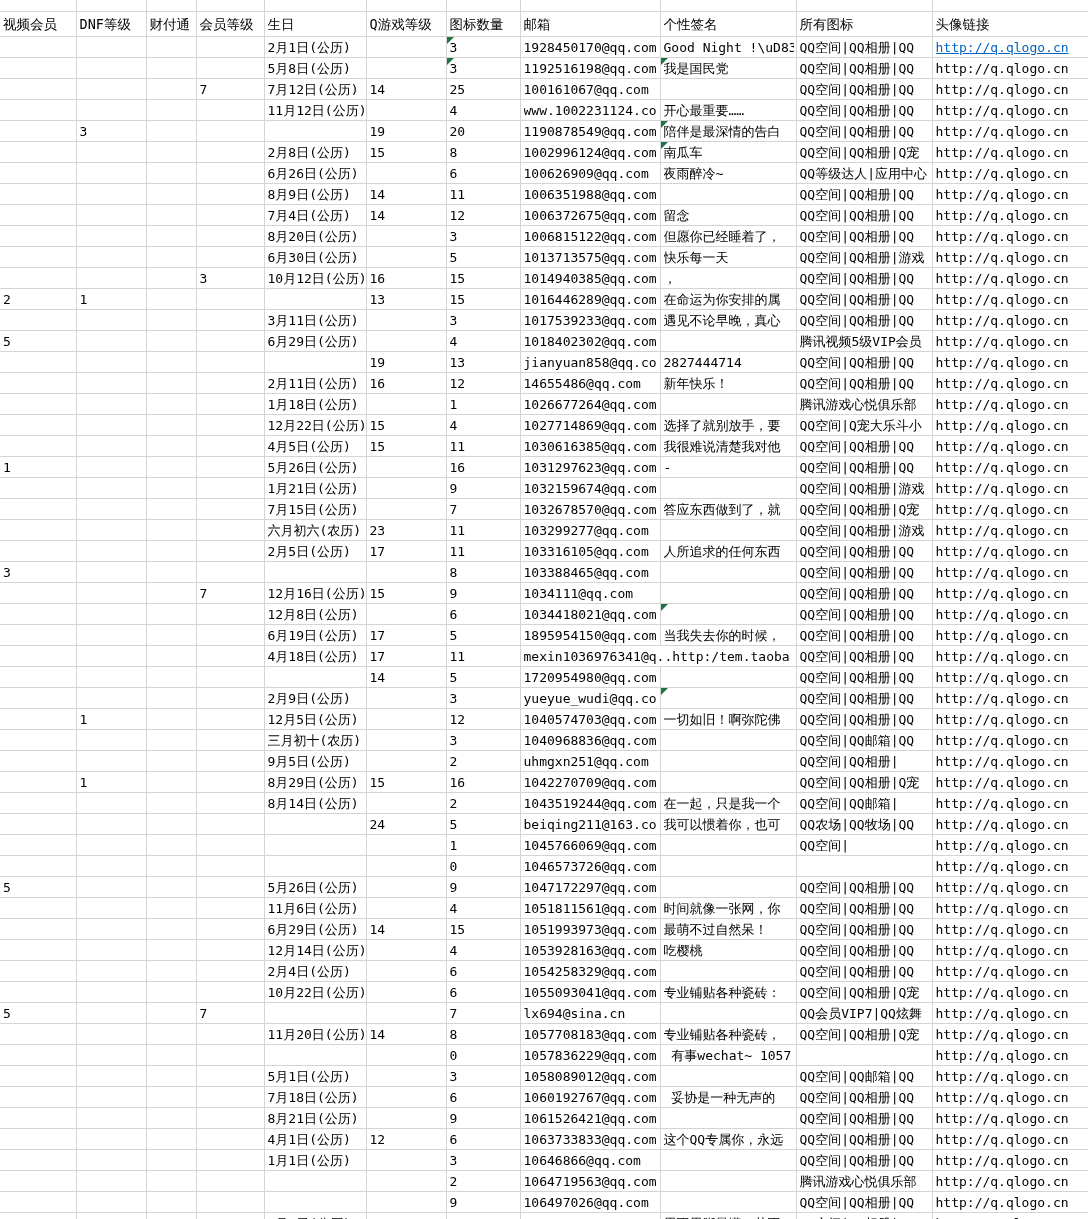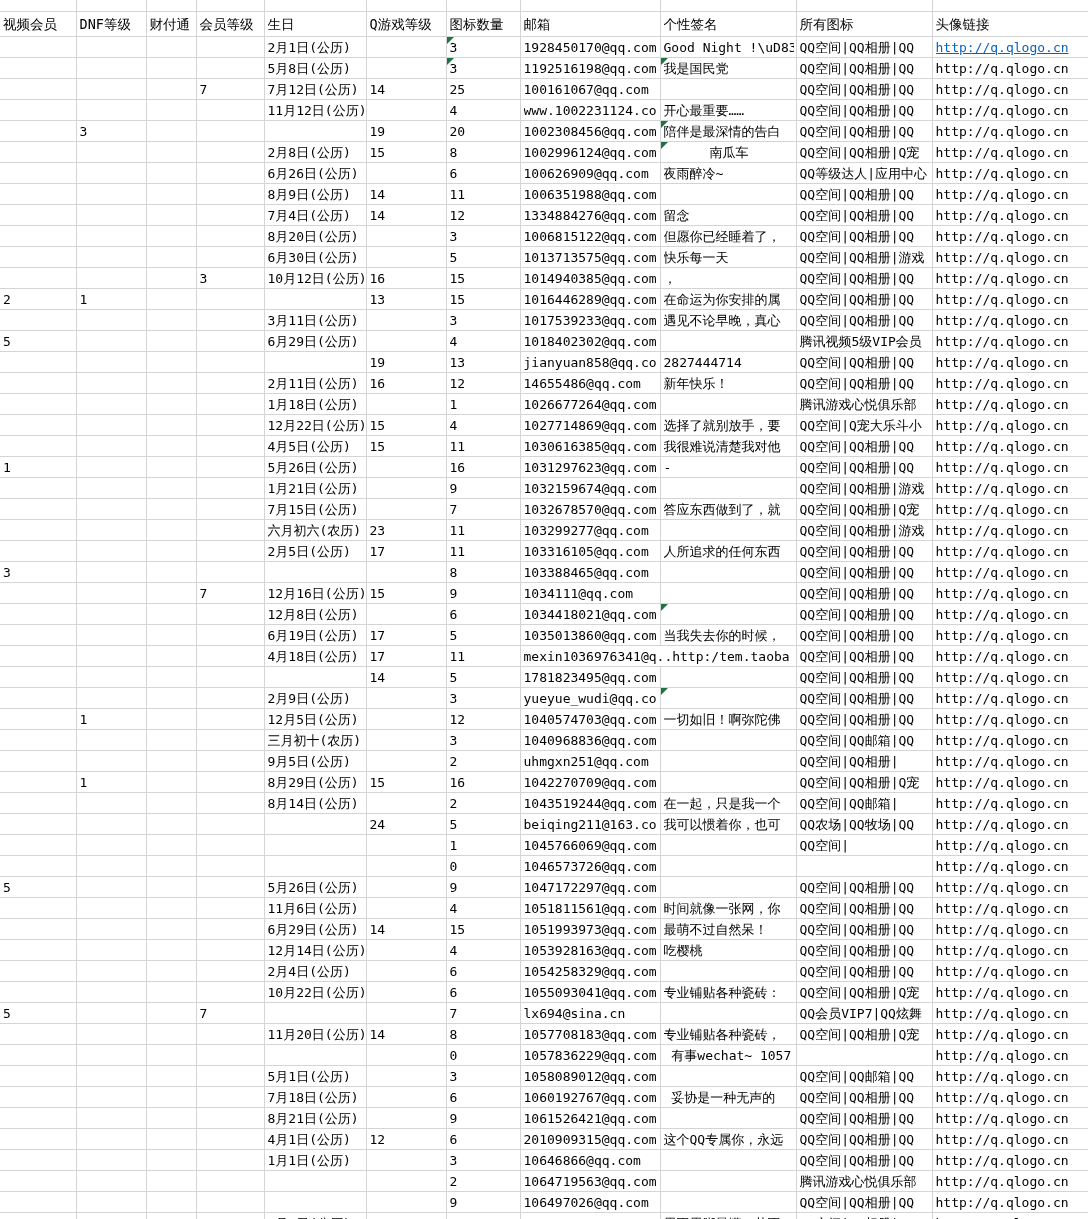--- a/index.html
+++ b/index.html
@@ -8,21 +8,21 @@
   table{border-collapse:collapse;table-layout:fixed;width:1088px;}
   td,th{border-right:1px solid #d4d4d4;border-bottom:1px solid #d4d4d4;
         padding:0 2px 0 3px;margin:0;white-space:nowrap;overflow:hidden;
         font-weight:normal;text-align:left;vertical-align:middle;position:relative;}
   tr.blankrow td{height:11px;border-bottom:1px solid #d4d4d4;}
   tr.headrow th{height:23px;line-height:23px;font-size:13.5px;}
   tr.datarow td{height:19px;line-height:19px;}
   .cv{white-space:pre;display:inline-block;max-width:100%;overflow:hidden;vertical-align:middle;}
   td.flag::before{content:"";position:absolute;top:0;left:0;width:0;height:0;
         border-top:7px solid #1f7246;border-right:7px solid transparent;}
-  td.sr{text-align:center;padding-right:1px;}
+  td.sr{text-align:left;padding-right:1px;}
   td.spill{overflow:visible;border-right-color:transparent;margin-top:28px;}
   td.spill .cv{max-width:269px;width:269px;}
   a.qlink{text-decoration:underline;}
 </style>
 </head>
 <body>
 
 <div class="sheet">
   <table>
     <colgroup>
@@ -118,21 +118,21 @@
           <td><span class="cv">http://q.qlogo.cn</span></td>
         </tr>
         <tr class="datarow">
           <td><span class="cv"></span></td>
           <td><span class="cv">3</span></td>
           <td><span class="cv"></span></td>
           <td><span class="cv"></span></td>
           <td><span class="cv"></span></td>
           <td><span class="cv">19</span></td>
           <td><span class="cv">20</span></td>
-          <td><span class="cv">1002308456@qq.com</span></td>
+          <td><span class="cv">1190878549@qq.com</span></td>
           <td class="flag"><span class="cv">陪伴是最深情的告白</span></td>
           <td><span class="cv">QQ空间|QQ相册|QQ</span></td>
           <td><span class="cv">http://q.qlogo.cn</span></td>
         </tr>
         <tr class="datarow">
           <td><span class="cv"></span></td>
           <td><span class="cv"></span></td>
           <td><span class="cv"></span></td>
           <td><span class="cv"></span></td>
           <td><span class="cv">2月8日(公历)</span></td>
@@ -170,21 +170,21 @@
           <td><span class="cv">http://q.qlogo.cn</span></td>
         </tr>
         <tr class="datarow">
           <td><span class="cv"></span></td>
           <td><span class="cv"></span></td>
           <td><span class="cv"></span></td>
           <td><span class="cv"></span></td>
           <td><span class="cv">7月4日(公历)</span></td>
           <td><span class="cv">14</span></td>
           <td><span class="cv">12</span></td>
-          <td><span class="cv">1334884276@qq.com</span></td>
+          <td><span class="cv">1006372675@qq.com</span></td>
           <td><span class="cv">留念</span></td>
           <td><span class="cv">QQ空间|QQ相册|QQ</span></td>
           <td><span class="cv">http://q.qlogo.cn</span></td>
         </tr>
         <tr class="datarow">
           <td><span class="cv"></span></td>
           <td><span class="cv"></span></td>
           <td><span class="cv"></span></td>
           <td><span class="cv"></span></td>
           <td><span class="cv">8月20日(公历)</span></td>
@@ -430,21 +430,21 @@
           <td><span class="cv">http://q.qlogo.cn</span></td>
         </tr>
         <tr class="datarow">
           <td><span class="cv"></span></td>
           <td><span class="cv"></span></td>
           <td><span class="cv"></span></td>
           <td><span class="cv"></span></td>
           <td><span class="cv">6月19日(公历)</span></td>
           <td><span class="cv">17</span></td>
           <td><span class="cv">5</span></td>
-          <td><span class="cv">1035013860@qq.com</span></td>
+          <td><span class="cv">1895954150@qq.com</span></td>
           <td><span class="cv">当我失去你的时候，</span></td>
           <td><span class="cv">QQ空间|QQ相册|QQ</span></td>
           <td><span class="cv">http://q.qlogo.cn</span></td>
         </tr>
         <tr class="datarow">
           <td><span class="cv"></span></td>
           <td><span class="cv"></span></td>
           <td><span class="cv"></span></td>
           <td><span class="cv"></span></td>
           <td><span class="cv">4月18日(公历)</span></td>
@@ -456,21 +456,21 @@
           <td><span class="cv">http://q.qlogo.cn</span></td>
         </tr>
         <tr class="datarow">
           <td><span class="cv"></span></td>
           <td><span class="cv"></span></td>
           <td><span class="cv"></span></td>
           <td><span class="cv"></span></td>
           <td><span class="cv"></span></td>
           <td><span class="cv">14</span></td>
           <td><span class="cv">5</span></td>
-          <td><span class="cv">1781823495@qq.com</span></td>
+          <td><span class="cv">1720954980@qq.com</span></td>
           <td><span class="cv"></span></td>
           <td><span class="cv">QQ空间|QQ相册|QQ</span></td>
           <td><span class="cv">http://q.qlogo.cn</span></td>
         </tr>
         <tr class="datarow">
           <td><span class="cv"></span></td>
           <td><span class="cv"></span></td>
           <td><span class="cv"></span></td>
           <td><span class="cv"></span></td>
           <td><span class="cv">2月9日(公历)</span></td>
@@ -742,21 +742,21 @@
           <td><span class="cv">http://q.qlogo.cn</span></td>
         </tr>
         <tr class="datarow">
           <td><span class="cv"></span></td>
           <td><span class="cv"></span></td>
           <td><span class="cv"></span></td>
           <td><span class="cv"></span></td>
           <td><span class="cv">4月1日(公历)</span></td>
           <td><span class="cv">12</span></td>
           <td><span class="cv">6</span></td>
-          <td><span class="cv">2010909315@qq.com</span></td>
+          <td><span class="cv">1063733833@qq.com</span></td>
           <td><span class="cv">这个QQ专属你，永远</span></td>
           <td><span class="cv">QQ空间|QQ相册|QQ</span></td>
           <td><span class="cv">http://q.qlogo.cn</span></td>
         </tr>
         <tr class="datarow">
           <td><span class="cv"></span></td>
           <td><span class="cv"></span></td>
           <td><span class="cv"></span></td>
           <td><span class="cv"></span></td>
           <td><span class="cv">1月1日(公历)</span></td>

